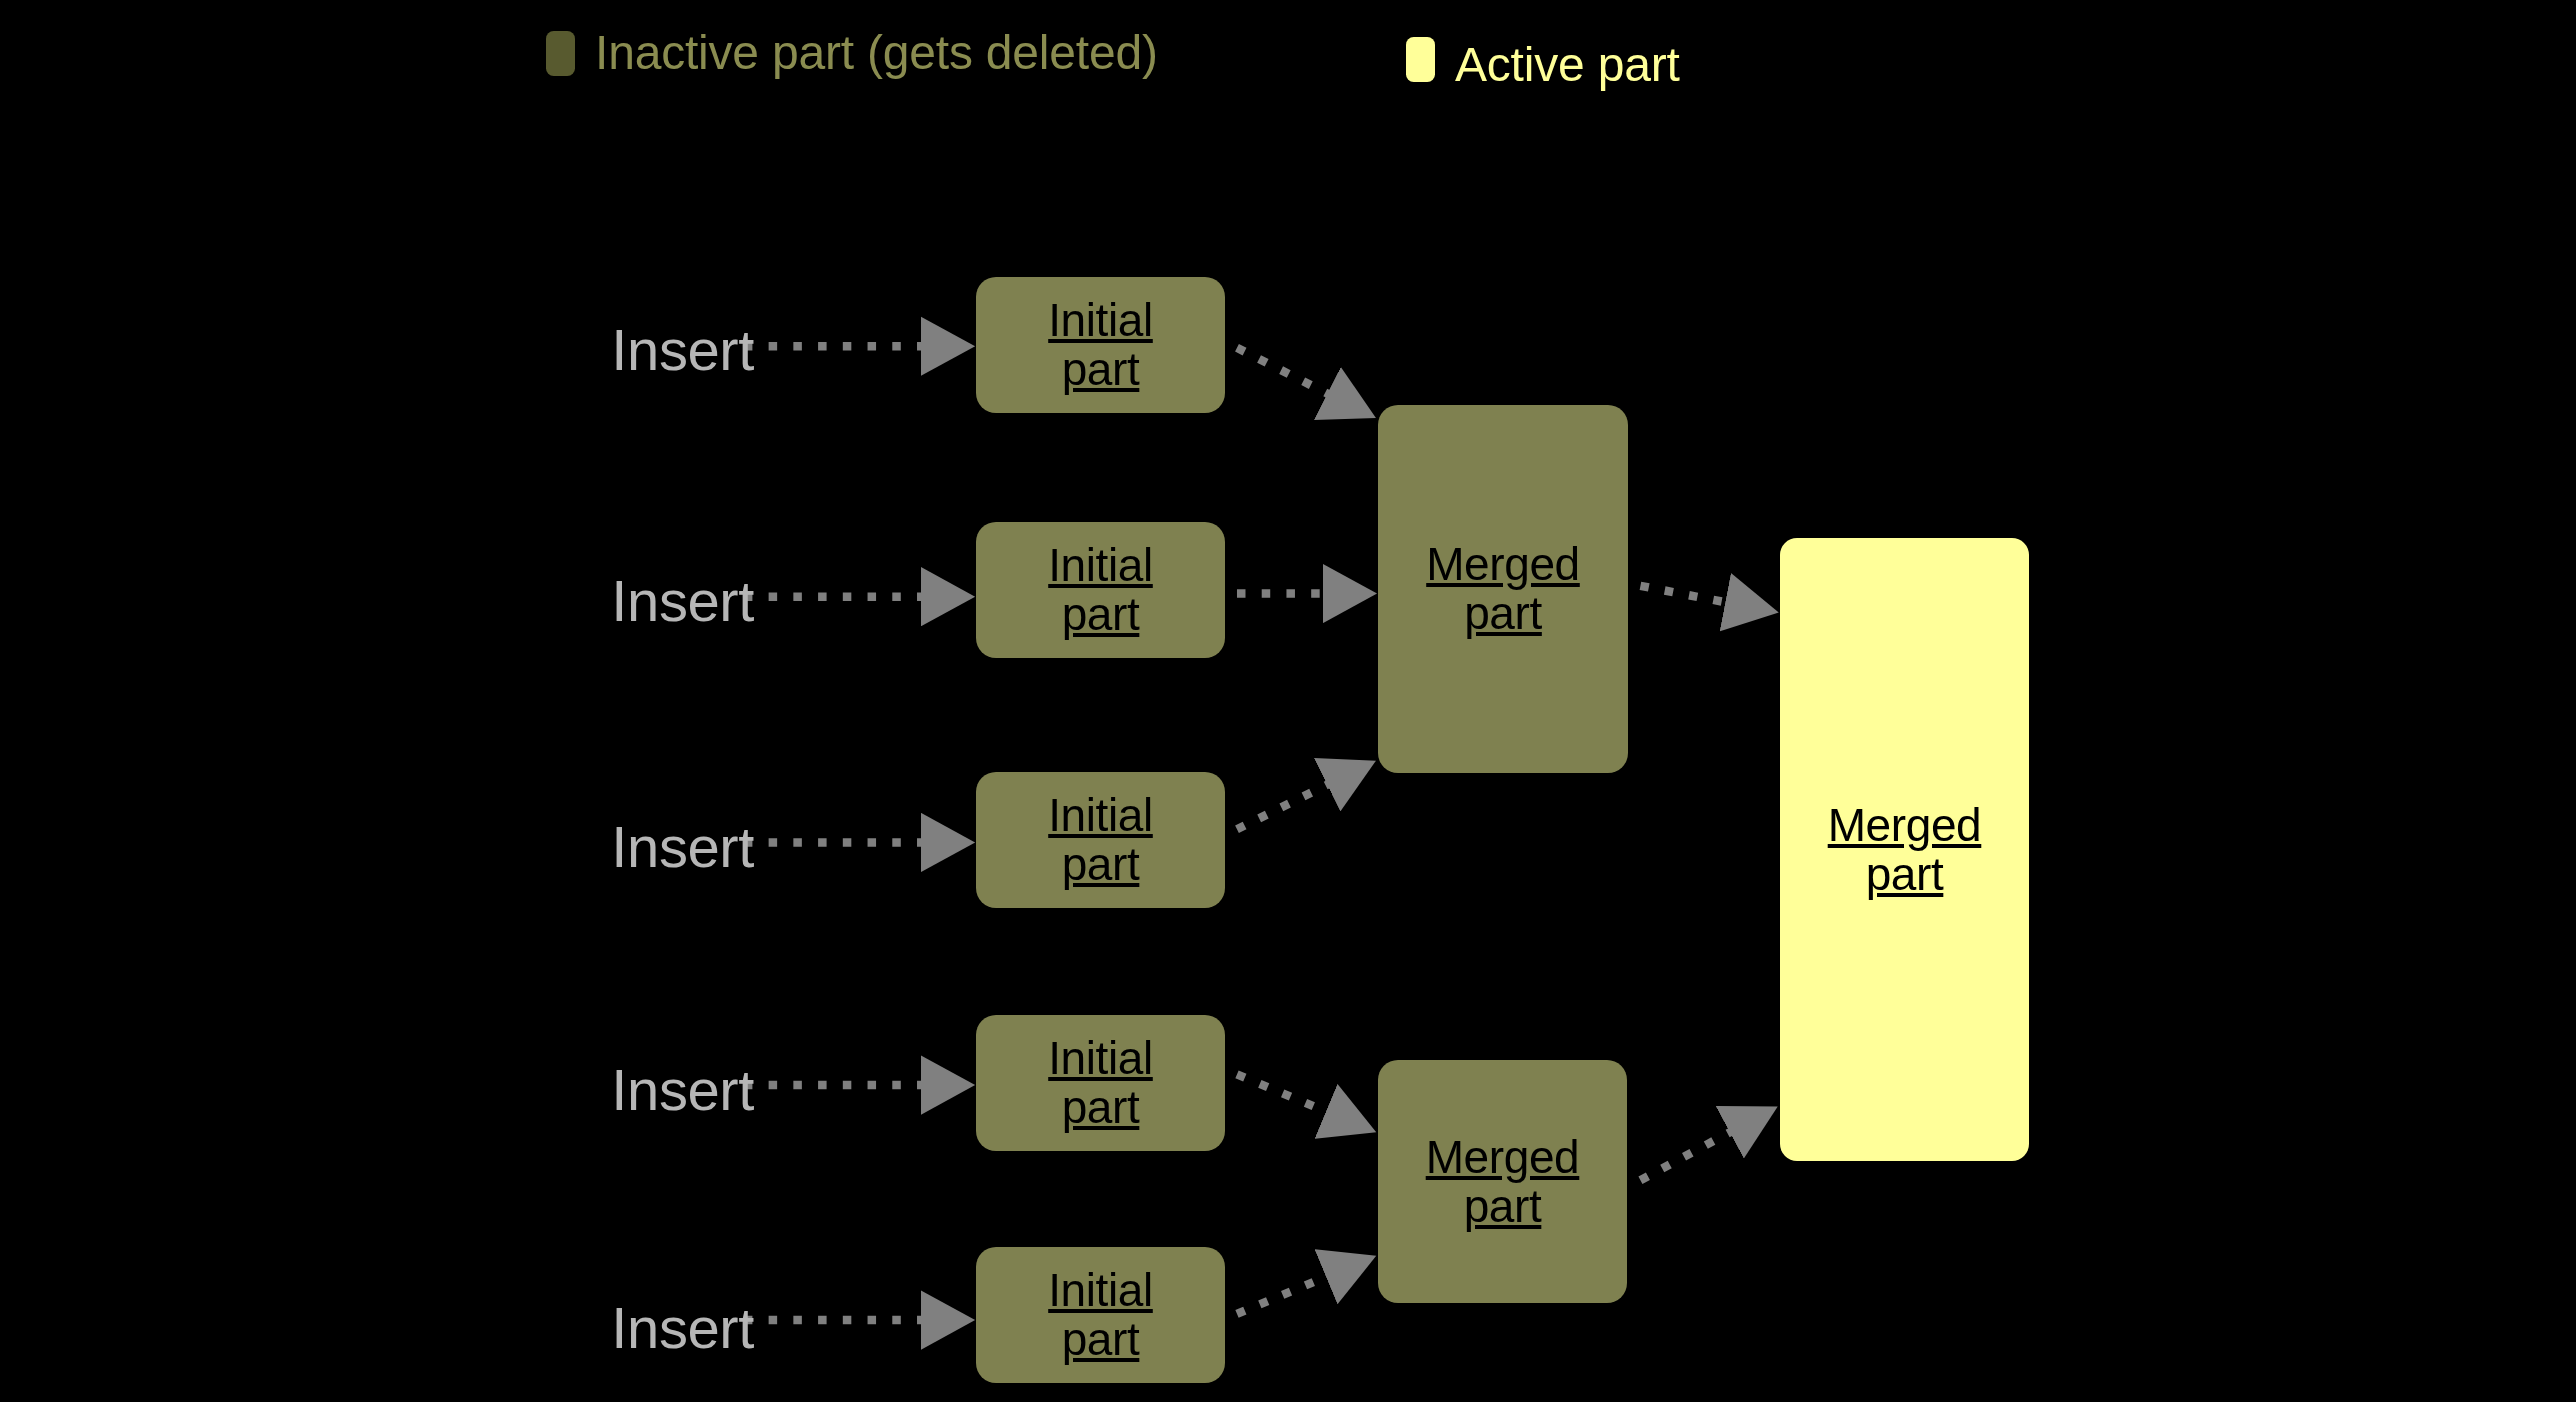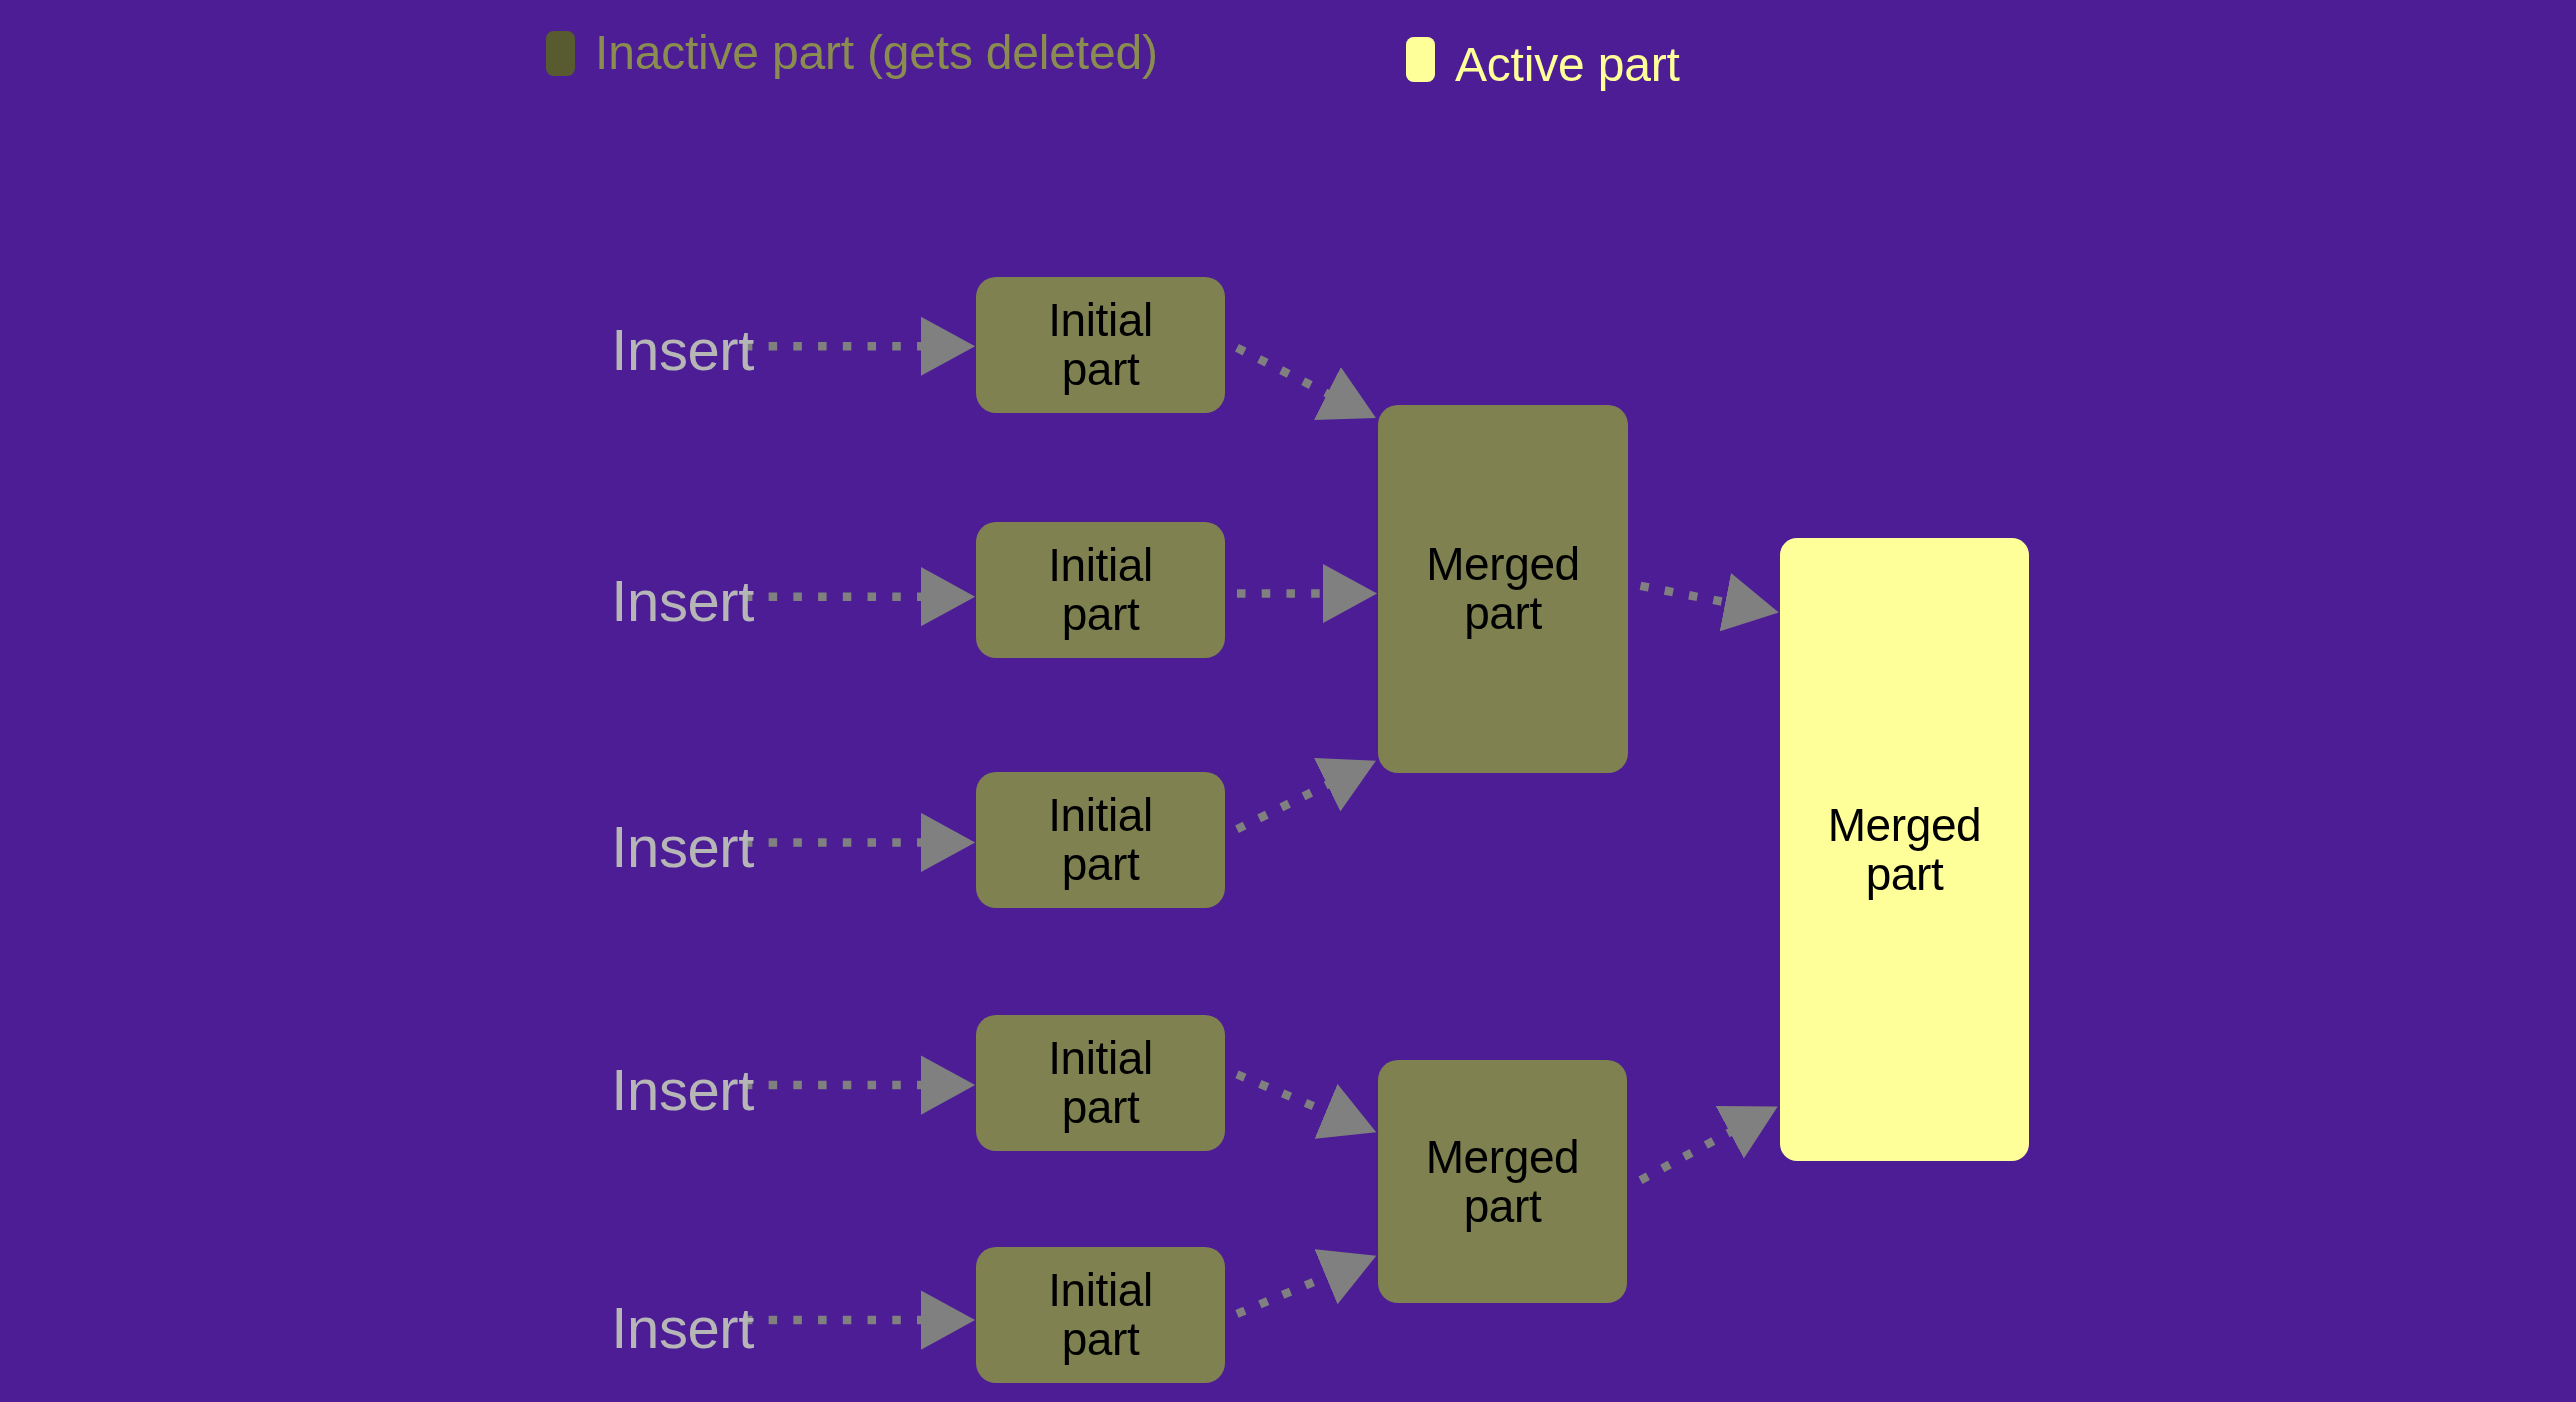--- a/index.html
+++ b/index.html
@@ -11,21 +11,21 @@
     width: 2576px;
     height: 1402px;
     position: relative;
     overflow: hidden;
     font-family: "Liberation Sans", sans-serif;
   }
 
   #diagram-root {
     position: absolute;
     inset: 0;
-    background: #4c1d95;
+    background: #000000;
   }
 
   
   #legend {
     position: absolute;
     left: 0;
     top: 23px;
     width: 100%;
     height: 62px;
     pointer-events: none;
@@ -68,21 +68,21 @@
     justify-content: center;
     text-align: center;
     color: #000000;
     font-size: 46px;
     line-height: 1.06;
     letter-spacing: -0.4px;
   }
   .node-box.inactive { background: #7f8150; }
   .node-box.active   { background: #ffff99; }
 
-  .node-label { display: block; }
+  .node-label { display: block; text-decoration: underline; }
 
   
   .box-initial {
     left: 976px;
     width: 249px;
     height: 136px;
   }
   #initial-part-1 { top: 277px; }
   #initial-part-2 { top: 522px; }
   #initial-part-3 { top: 772px; }

